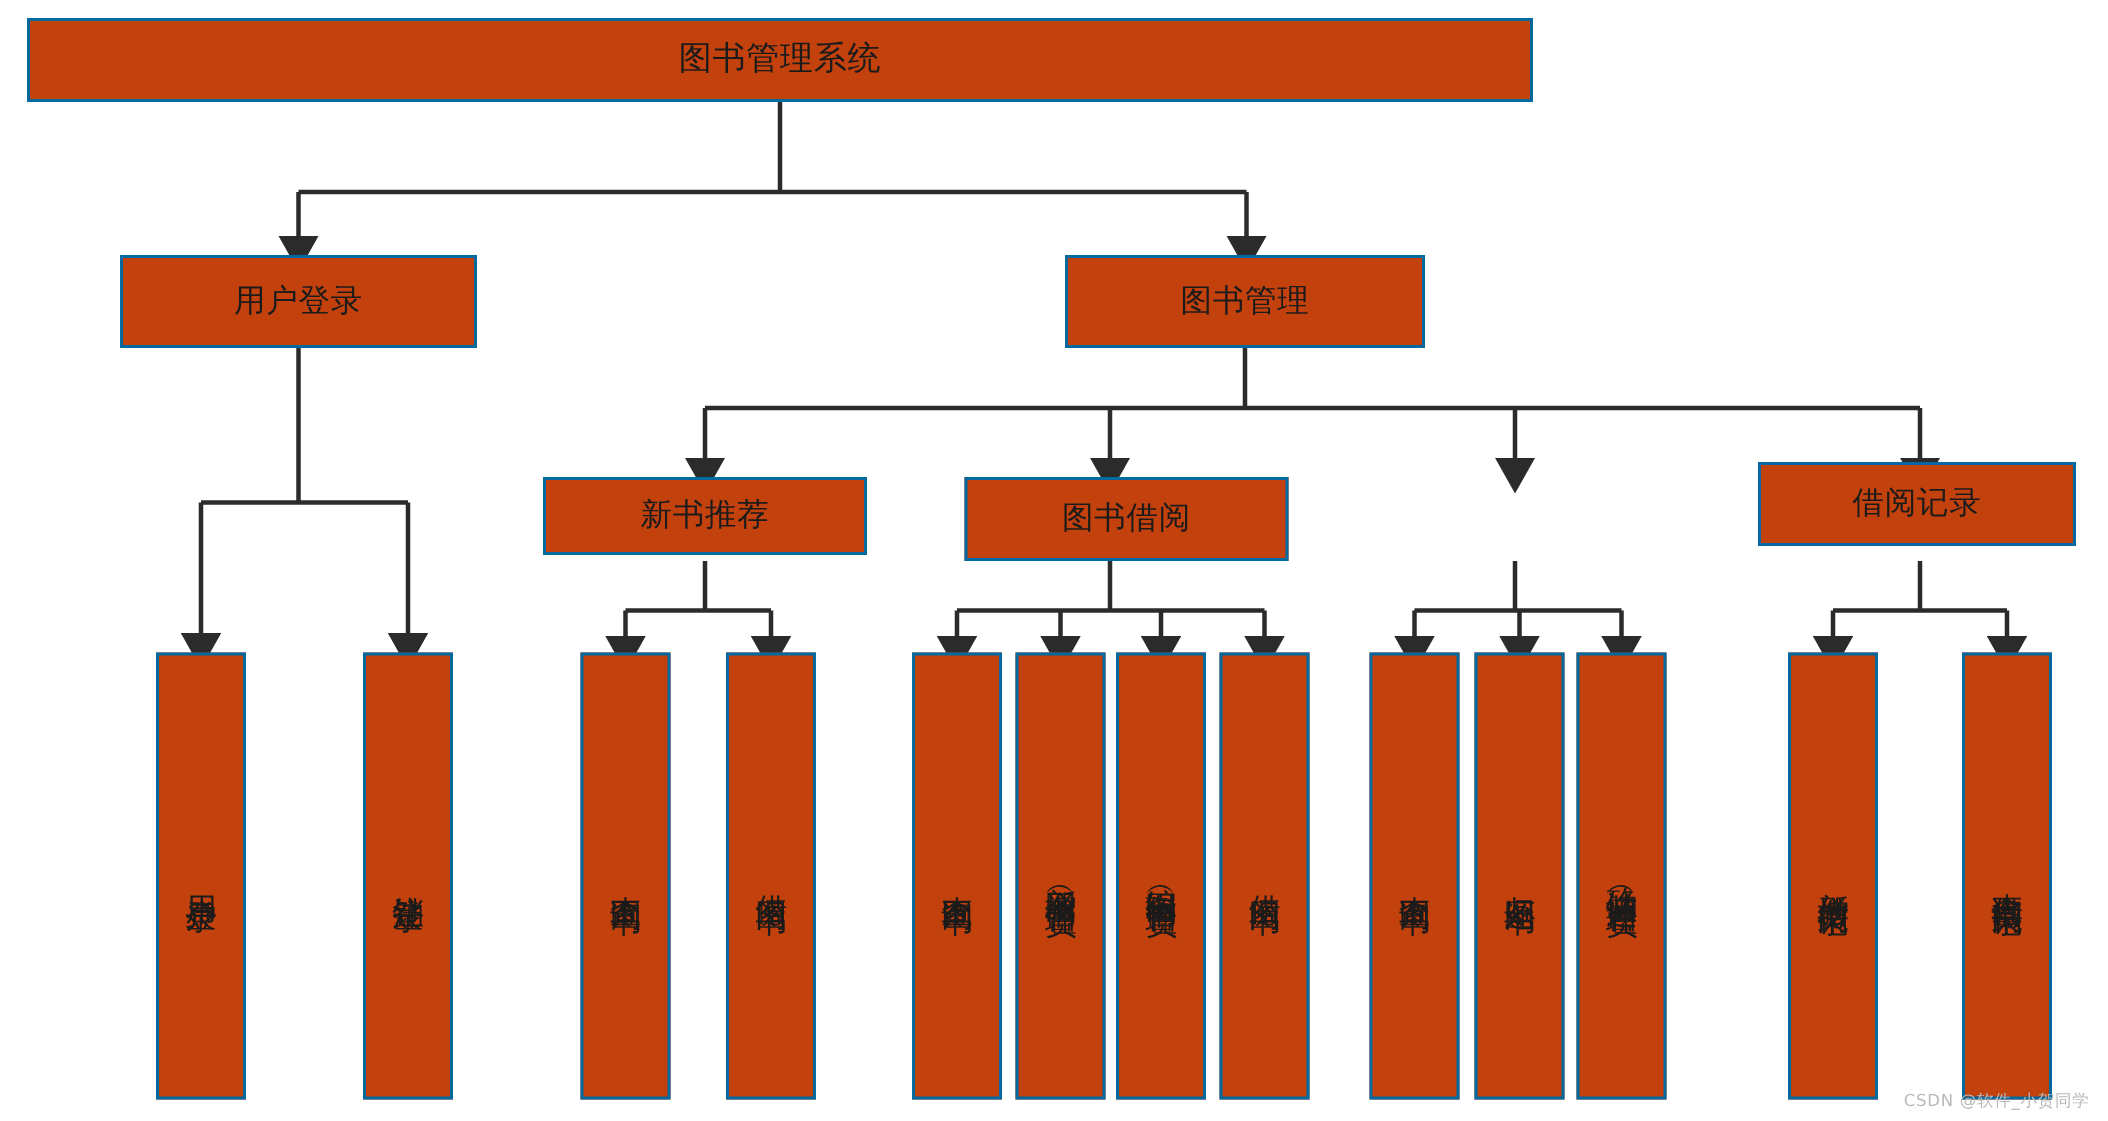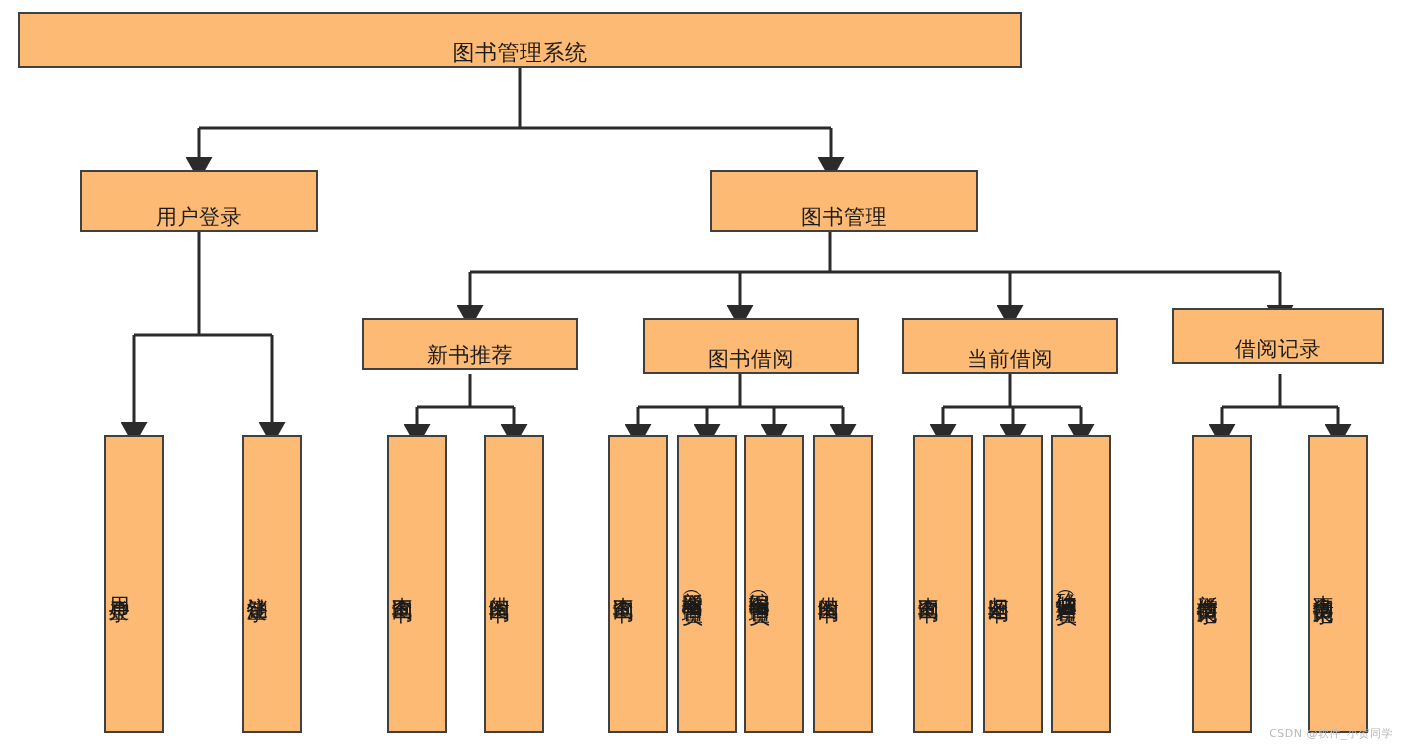--- a/index.html
+++ b/index.html
@@ -21,24 +21,24 @@
     position: absolute;
     left: 0;
     top: 0;
     width: 1405px;
     height: 747px;
     pointer-events: none;
   }
   .node {
     position: absolute;
     box-sizing: border-box;
-    background: #fdba74;
-    border: 2px solid #404040;
+    background: #c2410c;
+    border: 2px solid #0369a1;
     display: flex;
-    align-items: flex-end;
+    align-items: center;
     justify-content: center;
     color: #1b1b1b;
   }
   .node.horiz {
     font-size: 21px;
     letter-spacing: 0.5px;
     line-height: 1.2;
   }
   .node.vert {
     writing-mode: vertical-rl;
@@ -123,32 +123,29 @@
     </g>
   </svg>
 
   <div class="node horiz" id="root-node" style="left:18px; top:12px; width:1004px; height:56px;">
     <span>图书管理系统</span>
   </div>
 
   <div class="node horiz" style="left:80px; top:170px; width:238px; height:62px;">
     <span>用户登录</span>
   </div>
-  <div class="node horiz" style="left:710px; top:170px; width:268px; height:62px;">
+  <div class="node horiz" style="left:710px; top:170px; width:240px; height:62px;">
     <span>图书管理</span>
   </div>
 
   <div class="node horiz" style="left:362px; top:318px; width:216px; height:52px;">
     <span>新书推荐</span>
   </div>
   <div class="node horiz" style="left:632px; top:318px; width:216px; height:56px;margin-left:11px;">
     <span>图书借阅</span>
-  </div>
-  <div class="node horiz" style="left:902px; top:318px; width:216px; height:56px;">
-    <span>当前借阅</span>
   </div>
   <div class="node horiz" style="left:1172px; top:308px; width:212px; height:56px;">
     <span>借阅记录</span>
   </div>
 
   <div class="node vert" style="left:104px; top:435px; width:60px; height:298px;">
     <span class="vtext">用户登录</span>
   </div>
   <div class="node vert" style="left:242px; top:435px; width:60px; height:298px;">
     <span class="vtext">注销登录</span>

